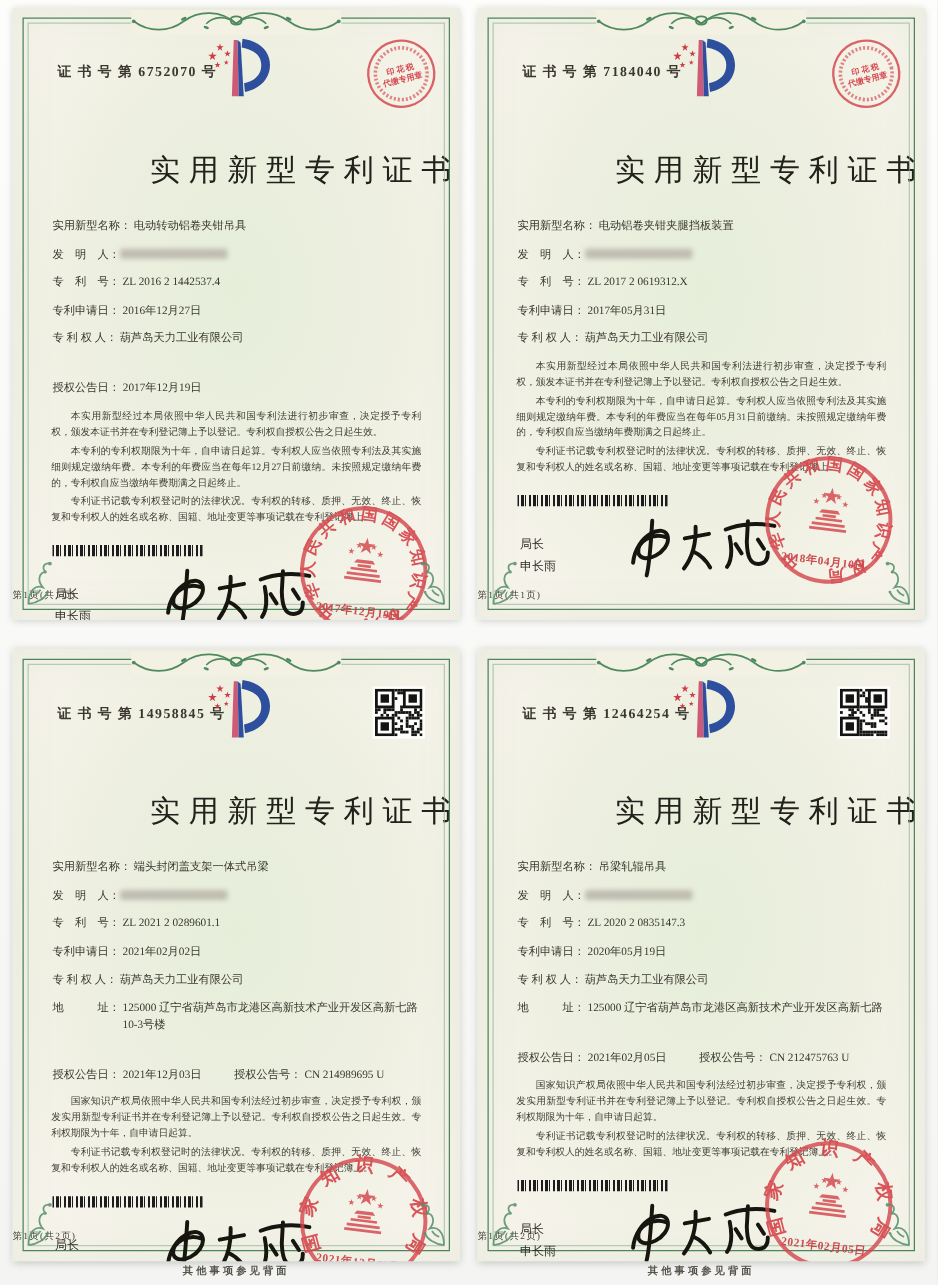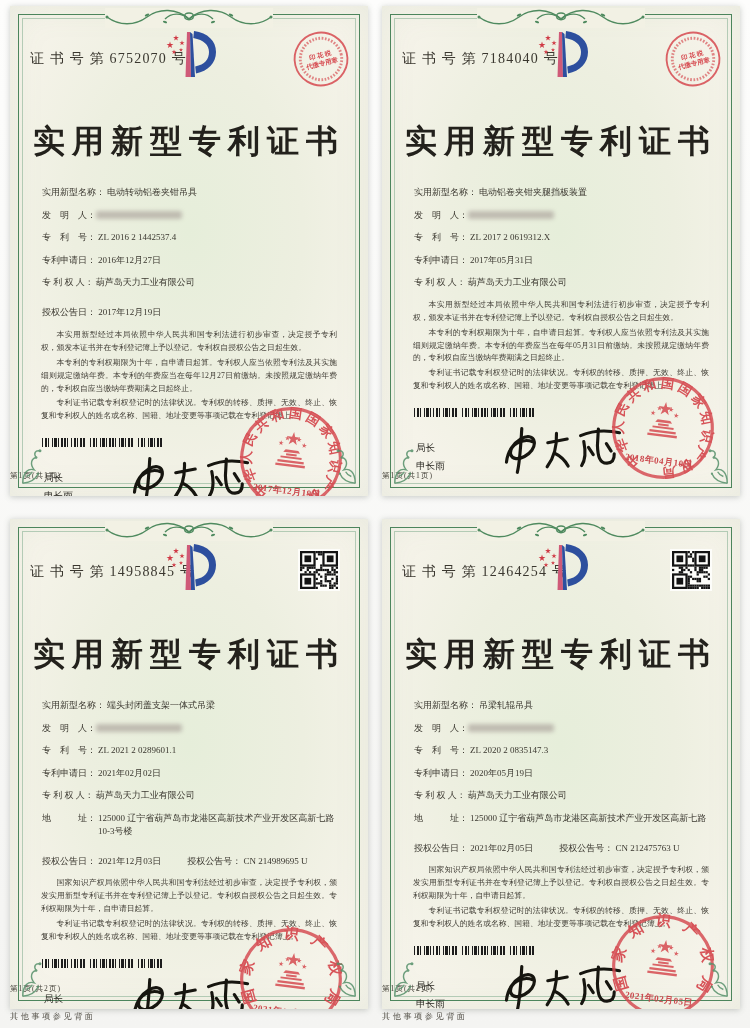--- a/index.html
+++ b/index.html
@@ -12,46 +12,46 @@
         background:radial-gradient(ellipse at 50% 46%, #e6eeda 0%, #edefe0 45%, #f5f3e9 78%, #f7f5ec 100%);
         box-shadow:0 1px 6px rgba(70,80,70,.28), inset 0 0 36px rgba(120,150,110,.10);
         overflow:hidden;}
   .frame{position:absolute;inset:8px;border:1.8px solid #4c855c;pointer-events:none;}
   .frame::after{content:"";position:absolute;inset:3px;border:1px solid #8ab396;opacity:.6;}
   .garland{position:absolute;top:0px;left:50%;transform:translateX(-50%);z-index:2;}
   .corner{position:absolute;bottom:10px;z-index:2;opacity:.85;}
   .corner.left{left:10px;}
   .corner.right{right:10px;transform:scaleX(-1);}
   .head{position:relative;height:86px;margin-top:22px;}
-  .cert-no{position:absolute;left:20px;top:22px;font-size:14px;letter-spacing:1.2px;color:#3a372f;white-space:nowrap;}
+  .cert-no{position:absolute;left:36px;top:22px;font-size:11px;letter-spacing:1.2px;color:#3a372f;white-space:nowrap;font-weight:bold;}
   .logo{position:absolute;left:50%;top:0;transform:translateX(-50%);}
   .stamp{position:absolute;right:18px;top:2px;transform:rotate(-14deg);}
   .stamp text{fill:#d6494f;font-weight:bold;}
   .qr{position:absolute;right:28px;top:8px;width:42px;height:42px;background:#fdfdfa;padding:2px;}
-  .title{text-align:center;font-size:32px;font-weight:bold;letter-spacing:7px;color:#23211c;margin:6px 0 0;}
+  .title{text-align:right;font-size:24px;font-weight:normal;letter-spacing:7px;color:#23211c;margin:6px 0 0;}
   .fields{margin:22px 32px 0;font-size:9px;color:#3a372f;}
   .row{display:flex;margin-bottom:9.5px;line-height:1.45;}
   .row .lab{white-space:nowrap;}
   .row .val{margin-left:2px;max-width:252px;}
-  .row.grant{margin-top:17px;}
+  .row.grant{margin-top:27px;}
   .grantline{display:flex;gap:26px;}
   .redact{display:inline-block;width:86px;height:8px;margin-top:2px;background:#b5afa6;filter:blur(2px);border-radius:2px;opacity:.8;}
   .paras{margin:3px 31px 0;font-size:7.8px;color:#403d35;text-align:justify;font-family:Liberation Serif, serif;}
   .paras p{margin:0 0 2px;text-indent:2em;line-height:1.66;}
   .bottom{position:relative;margin:10px 32px 0;height:92px;}
   .barcode{position:absolute;left:0;top:5px;width:120px;height:9px;
      background:repeating-linear-gradient(90deg,#1d1d1d 0 1.3px,transparent 1.3px 2.7px,#1d1d1d 2.7px 5px,transparent 5px 6.2px,#1d1d1d 6.2px 7px,transparent 7px 9.6px);}
   .director{position:absolute;left:2px;top:36px;font-size:9.6px;color:#2d2b25;line-height:1.85;}
   .sig{position:absolute;left:80px;top:16px;width:150px;height:58px;color:#16150f;transform:rotate(-2deg);}
   .seal-wrap{position:absolute;right:-8px;top:-28px;width:106px;height:106px;transform:rotate(7deg);opacity:.93;}
   .seal-ring{font-size:12.5px;letter-spacing:3.2px;fill:#d5484e;font-weight:bold;}
   .seal-ring.short{font-size:14px;letter-spacing:11px;}
   .seal-date{font-size:8.6px;fill:#ca4046;font-weight:bold;letter-spacing:.4px;}
   .page-no{position:absolute;left:0;right:0;bottom:15px;text-align:left;font-size:7.6px;color:#45423a;letter-spacing:1px;}
-  .footer-note{position:absolute;left:0;right:0;bottom:0;font-size:8.2px;color:#56534b;letter-spacing:2.5px;}
+  .footer-note{position:absolute;left:0;right:0;bottom:0;text-align:center;font-size:8.2px;color:#56534b;letter-spacing:2.5px;font-weight:bold;}
 </style>
 </head>
 <body>
 
 <svg width="0" height="0" style="position:absolute" aria-hidden="true">
   <defs>
     <g id="star-shape">
         <polygon points="0,-6 1.35,-1.86 5.71,-1.85 2.19,0.71 3.53,4.85 0,2.3 -3.53,4.85 -2.19,0.71 -5.71,-1.85 -1.35,-1.86"></polygon>
       </g>
   </defs>

